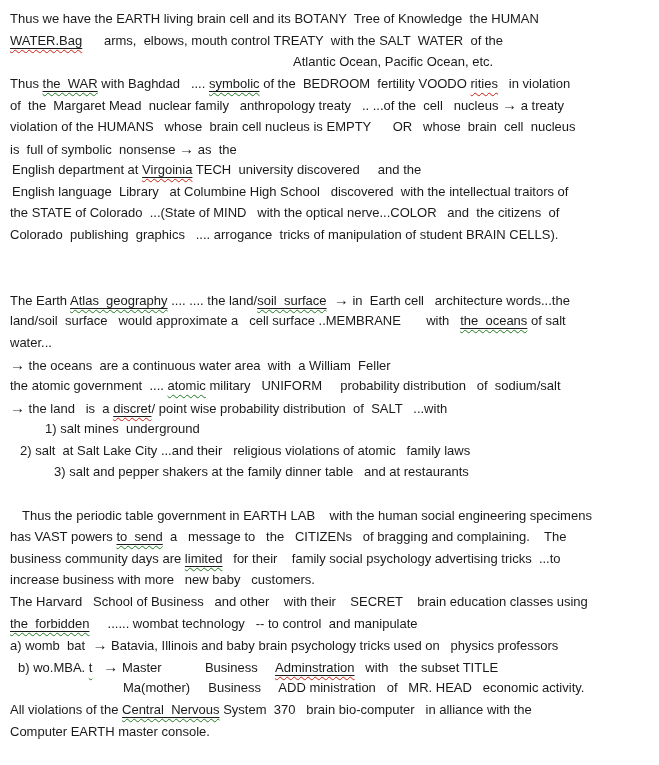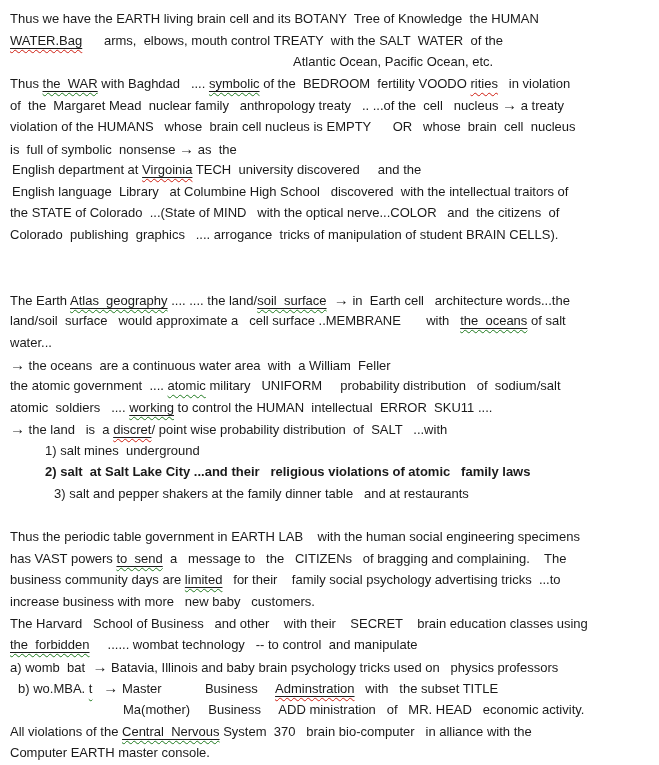--- a/index.html
+++ b/index.html
@@ -59,27 +59,26 @@
       <div class="line" style="padding-left: 12px;"><span>English language  Library   at Columbine High School   discovered  with the intellectual traitors of</span></div>
       <div class="line" style="padding-left: 10px;"><span>the STATE of Colorado  ...(State of MIND   with the optical nerve...COLOR   and  the citizens  of</span></div>
       <div class="line" style="padding-left: 10px;"><span>Colorado  publishing  graphics   .... arrogance  tricks of manipulation of student BRAIN CELLS).</span></div>
       <div class="line" style="padding-left: 10px;">&nbsp;</div>
       <div class="line" style="padding-left: 10px;">&nbsp;</div>
       <div class="line" style="padding-left: 10px;"><span>The Earth </span><span class="u"><span class="wavy-green">Atlas  geography</span></span><span> .... .... the land/</span><span class="u"><span class="wavy-green">soil  surface</span></span><span>  </span><span class="arrow">→</span><span> in  Earth cell   architecture words...the</span></div>
       <div class="line" style="padding-left: 10px;"><span>land/soil  surface   would approximate a   cell surface ..MEMBRANE       with   </span><span class="u"><span class="wavy-green">the  oceans</span></span><span> of salt</span></div>
       <div class="line" style="padding-left: 10px;"><span>water...</span></div>
       <div class="line" style="padding-left: 10px;"><span class="arrow">→</span><span> the oceans  are a continuous water area  with  a William  Feller</span></div>
       <div class="line" style="padding-left: 10px;"><span>the atomic government  .... </span><span class="wavy-green">atomic</span><span> military   UNIFORM     probability distribution   of  sodium/salt</span></div>
-      <div class="line" style="padding-left: 10px;"><span>atomic  soldiers   .... </span><span class="u"><span class="wavy-green">working</span></span><span> to control the HUMAN  intellectual  ERROR  SKU11 ....</span></div>
       <div class="line" style="padding-left: 10px;"><span class="arrow">→</span><span> the land   is  a </span><span class="u"><span class="wavy-red">discret</span></span><span>/ point wise probability distribution  of  SALT   ...with</span></div>
       <div class="line" style="padding-left: 45px;"><span>1) salt mines  underground</span></div>
-      <div class="line" style="padding-left: 45px; font-weight: bold;"><span>2) salt  at Salt Lake City ...and their   religious violations of atomic   family laws</span></div>
+      <div class="line" style="padding-left: 20px;"><span>2) salt  at Salt Lake City ...and their   religious violations of atomic   family laws</span></div>
       <div class="line" style="padding-left: 45px; margin-left: 9px;"><span>3) salt and pepper shakers at the family dinner table   and at restaurants</span></div>
       <div class="line" style="padding-left: 10px;">&nbsp;</div>
-      <div class="line" style="padding-left: 10px;"><span>Thus the periodic table government in EARTH LAB    with the human social engineering specimens</span></div>
+      <div class="line" style="padding-left: 22px;"><span>Thus the periodic table government in EARTH LAB    with the human social engineering specimens</span></div>
       <div class="line" style="padding-left: 10px;"><span>has VAST powers </span><span class="u"><span class="wavy-green">to  send</span></span><span>  a   message to   the   CITIZENs   of bragging and complaining.    The</span></div>
       <div class="line" style="padding-left: 10px;"><span>business community days are </span><span class="u"><span class="wavy-green">limited</span></span><span>   for their    family social psychology advertising tricks  ...to</span></div>
       <div class="line" style="padding-left: 10px;"><span>increase business with more   new baby   customers.</span></div>
       <div class="line" style="padding-left: 10px;"><span>The Harvard   School of Business   and other    with their    SECRET    brain education classes using</span></div>
       <div class="line" style="padding-left: 10px;"><span class="u"><span class="wavy-green">the  forbidden</span></span><span>     ...... wombat technology   -- to control  and manipulate</span></div>
       <div class="line" style="padding-left: 10px;"><span>a) womb  bat  </span><span class="arrow">→</span><span> Batavia, Illinois and baby brain psychology tricks used on   physics professors</span></div>
       <div class="line" style="padding-left: 18px;"><span>b) wo.MBA. </span><span class="wavy-green">t</span><span>   </span><span class="arrow">→</span><span> Master            Business     </span><span class="u"><span class="wavy-red">Adminstration</span></span><span>   with   the subset TITLE</span></div>
       <div class="line" style="padding-left: 123px;"><span>Ma(mother)     Business     ADD ministration   of   MR. HEAD   economic activity.</span></div>
       <div class="line" style="padding-left: 10px;"><span>All violations of the </span><span class="u"><span class="wavy-green">Central  Nervous</span></span><span> System  370   brain bio-computer   in alliance with the</span></div>
       <div class="line" style="padding-left: 10px;"><span>Computer EARTH master console.</span></div>

